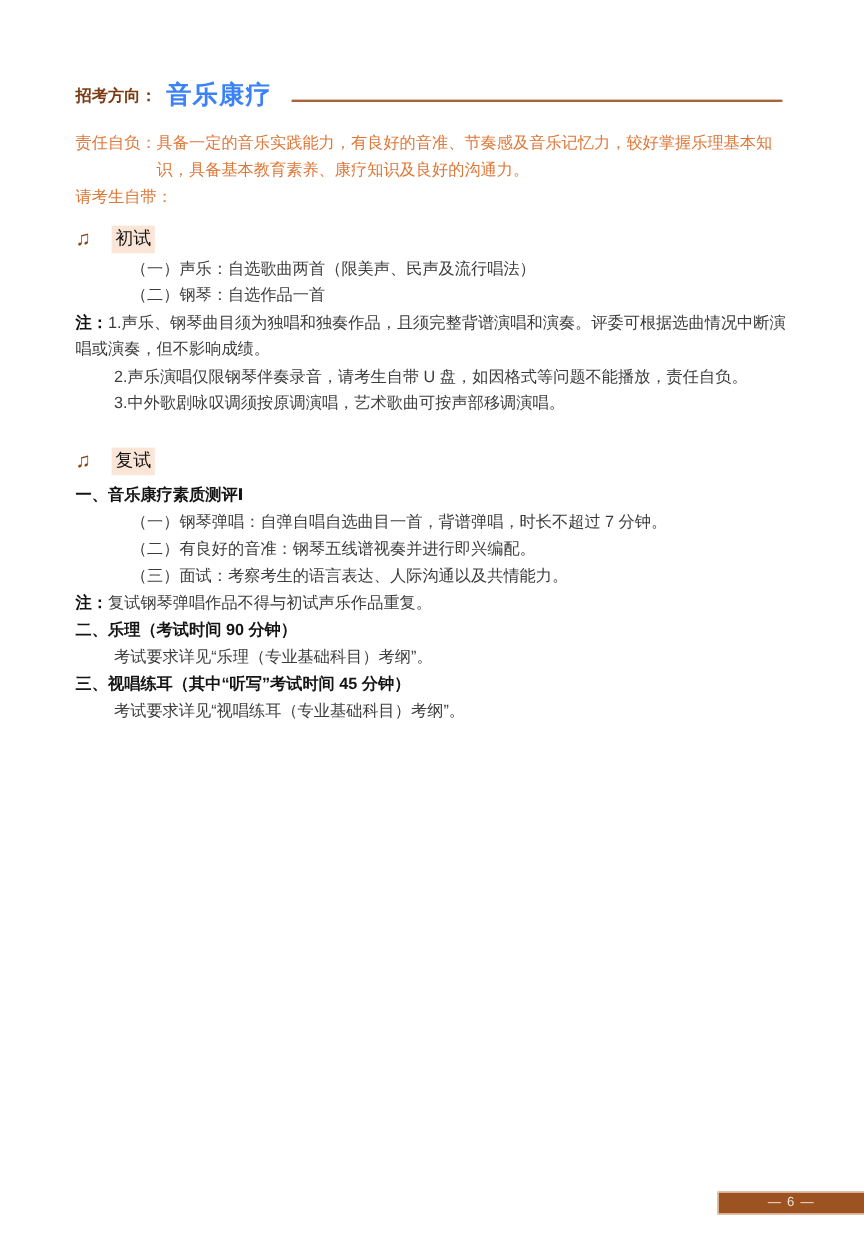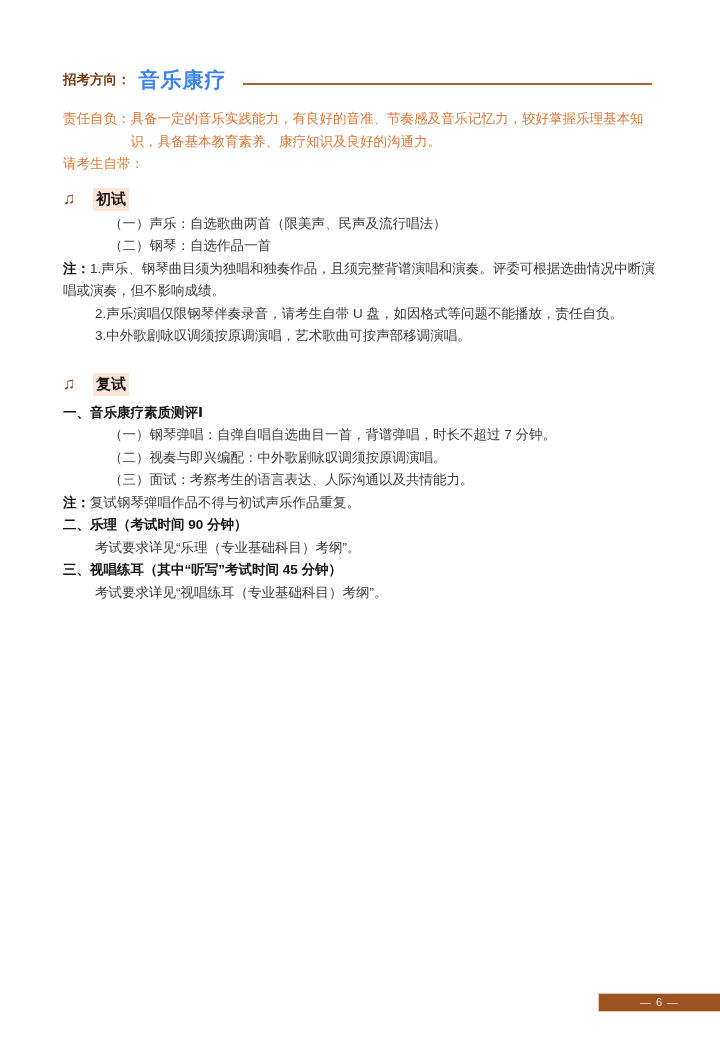--- a/index.html
+++ b/index.html
@@ -19,21 +19,21 @@
   
   .req { display:flex; color:#de7738; margin-top:14px; }
   .req-label { flex:0 0 auto; white-space:nowrap; }
   .req-text { flex:1 1 auto; }
   .content-label { color:#de7738; }
 
   
   .sec-head { display:flex; align-items:center; height:26px; margin-top:11px; }
   .sec-head.second { margin-top:24px; margin-bottom:4px; }
   .note-icon { color:#8b4513; font-size:17px; width:30px; flex:0 0 auto; }
-  .sec-title { background:#fbe5d6; color:#141414; font-weight:bold; font-size:15px; padding:0 3px; }
+  .sec-title { background:#fbe5d6; color:#141414; font-weight:normal; font-size:15px; padding:0 3px; }
 
   .sub-title { font-weight:bold; color:#141414; margin-left:32px; margin-top:4px; }
   .item { margin-left:46px; }
   .note { margin:0; }
   .note-label { color:#141414; font-weight:bold; font-style:normal; }
   .indent2 { margin-left:32px; }
   .part-title { font-weight:bold; color:#141414; }
   .detail { margin-left:32px; }
 
   
@@ -75,21 +75,21 @@
     <div class="note indent2">2.声乐演唱仅限钢琴伴奏录音，请考生自带 U 盘，如因格式等问题不能播放，责任自负。</div>
     <div class="note indent2">3.中外歌剧咏叹调须按原调演唱，艺术歌曲可按声部移调演唱。</div>
 
     <div class="sec-head second">
       <span class="note-icon">♫</span>
       <span class="sec-title">复试</span>
     </div>
 
     <div class="part-title">一、音乐康疗素质测评Ⅰ</div>
     <div class="item">（一）钢琴弹唱：自弹自唱自选曲目一首，背谱弹唱，时长不超过 7 分钟。</div>
-    <div class="item">（二）视奏与即兴编配：中外歌剧咏叹调须按原调演唱。</div>
+    <div class="item">（二）有良好的音准：钢琴五线谱视奏并进行即兴编配。</div>
     <div class="item">（三）面试：考察考生的语言表达、人际沟通以及共情能力。</div>
 
     <p class="note"><span class="note-label">注：</span><span>复试钢琴弹唱作品不得与初试声乐作品重复。</span></p>
 
     <div class="part-title">二、乐理（考试时间 90 分钟）</div>
     <div class="detail">考试要求详见“乐理（专业基础科目）考纲”。</div>
 
     <div class="part-title">三、视唱练耳（其中“听写”考试时间 45 分钟）</div>
     <div class="detail">考试要求详见“视唱练耳（专业基础科目）考纲”。</div>
 

